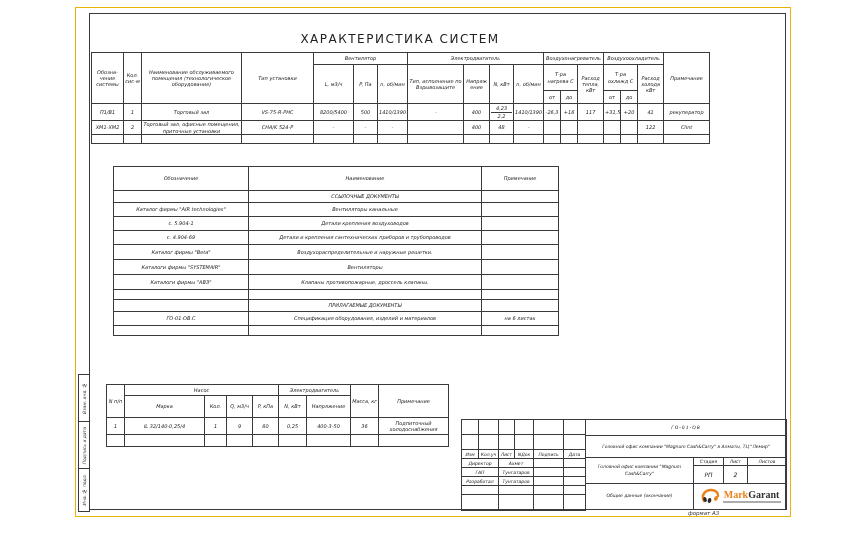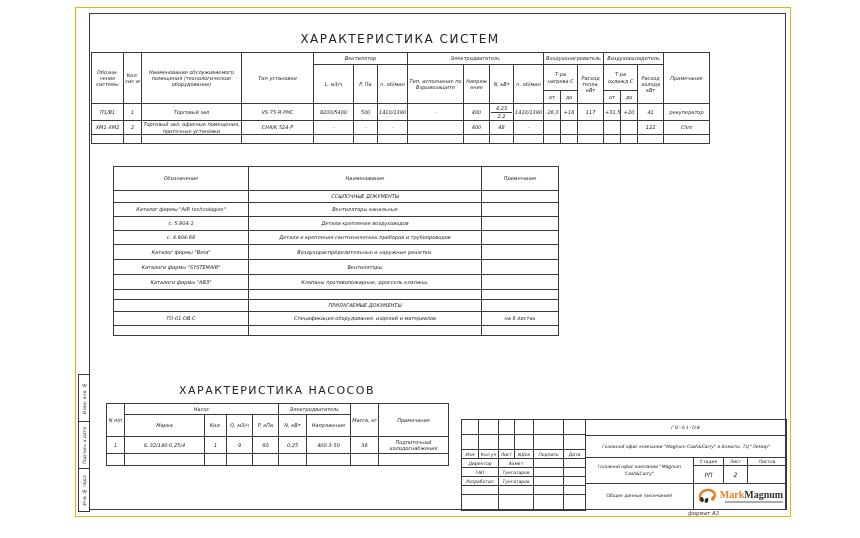--- a/index.html
+++ b/index.html
@@ -246,21 +246,20 @@
       <tr style="height:10px">
         <td></td>
               <td></td>
               <td></td>
       </tr>
     </tbody>
         </table>
   </div>
 
   <div class="sec" style="left:30px;top:376px;width:342px;">
-    <div class="sec-title" style="font-size:11px;">ХАРАКТЕРИСТИКА  НАСОСОВ</div>
     <table class="t">
       <colgroup>
             <col style="width:18px">
             <col style="width:80px">
             <col style="width:22px">
             <col style="width:26px">
             <col style="width:26px">
             <col style="width:28px">
             <col style="width:44px">
             <col style="width:28px">
@@ -405,21 +404,21 @@
         <td colspan="3" class="logo-cell">
           <div class="logo-wrap">
             <span>
               <svg width="20" height="15" viewBox="0 0 40 30">
                 <path d="M8 26 C2 14 10 4 22 4 C32 4 37 10 36 16" fill="none" stroke="#e8821e" stroke-width="5" stroke-linecap="round"></path>
                 <ellipse cx="10" cy="23" rx="3.5" ry="5" fill="#2b2b2b" transform="rotate(-20 10 23)"></ellipse>
                 <ellipse cx="19" cy="25" rx="3.5" ry="5" fill="#2b2b2b" transform="rotate(15 19 25)"></ellipse>
                 <ellipse cx="32" cy="21" rx="3.5" ry="5" fill="#e8821e" transform="rotate(35 32 21)"></ellipse>
               </svg>
             </span>
-            <span class="logo-text"><span class="logo-mark">Mark</span><span class="logo-garant">Magnum</span><span class="logo-tagline" style="display:block;"></span></span>
+            <span class="logo-text"><span class="logo-mark">Mark</span><span class="logo-garant">Garant</span><span class="logo-tagline" style="display:block;"></span></span>
           </div>
         </td>
       </tr>
     </tbody>
         </table>
   </div>
 
   <div class="fmt" style="left:612px;top:502px;">формат А3</div>
 </div>
 </div>

